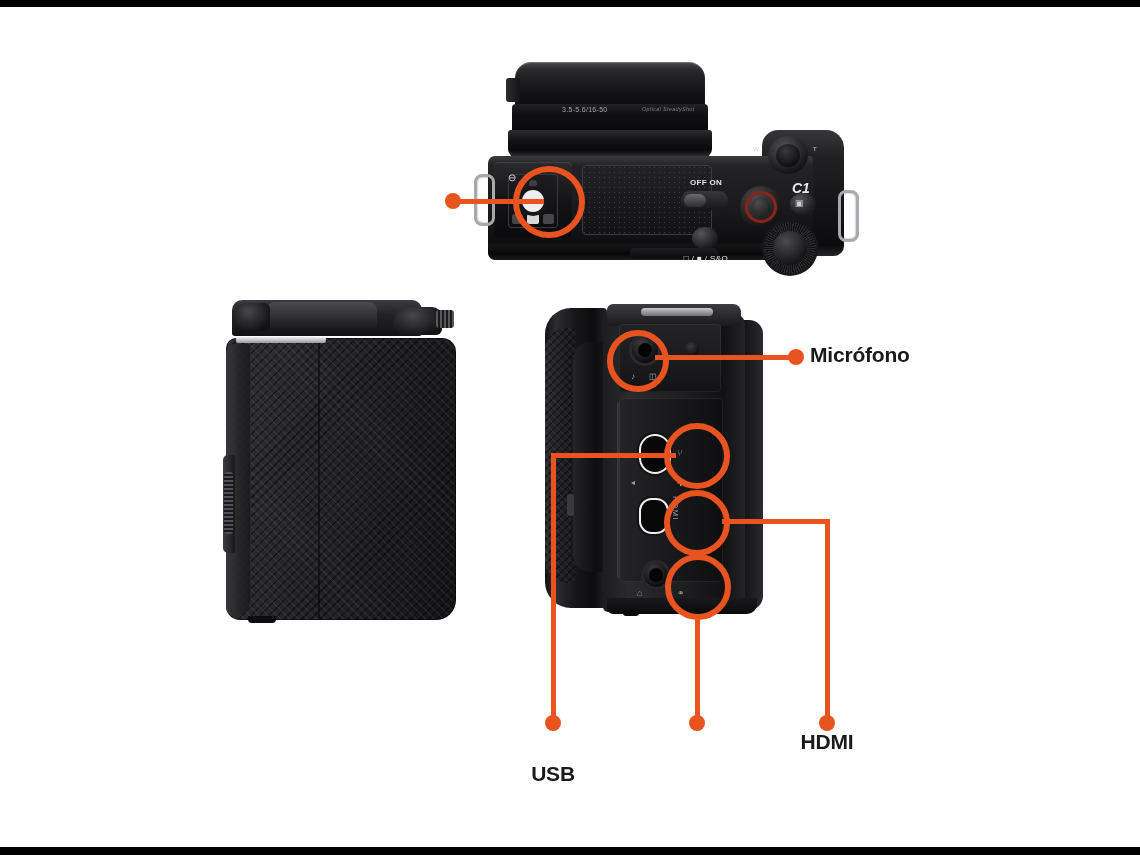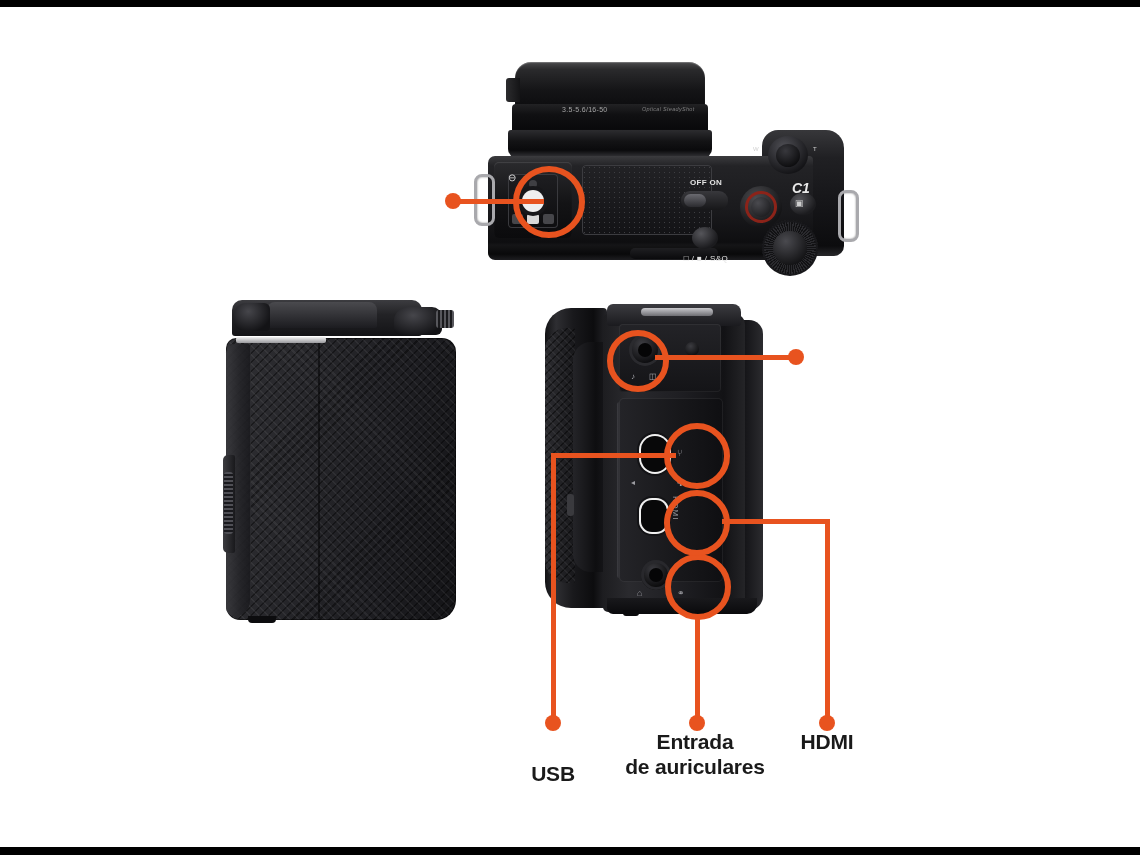--- a/index.html
+++ b/index.html
@@ -566,32 +566,31 @@
     <div class="side-foot b"></div>
   </div>
 
   <div class="ring" style="left:513px; top:166px; width:72px; height:72px;"></div>
   <div class="lead h" style="left:452px; top:199px; width:92px;"></div>
   <div class="dot" style="left:445px; top:193px; width:16px; height:16px;"></div>
 
   <div class="ring" style="left:607px; top:330px; width:62px; height:62px;"></div>
   <div class="lead h" style="left:655px; top:355px; width:140px;"></div>
   <div class="dot" style="left:788px; top:349px; width:16px; height:16px;"></div>
+  <div class="callout-label left-align" style="left:810px; top:343px; width:220px; font-size:21px;">Micrófono</div>
 
   <div class="ring" style="left:664px; top:423px; width:66px; height:66px;"></div>
   <div class="lead h" style="left:551px; top:453px; width:125px;"></div>
   <div class="lead v" style="left:551px; top:453px; height:268px;"></div>
   <div class="dot" style="left:545px; top:715px; width:16px; height:16px;"></div>
   <div class="callout-label center-align" style="left:493px; top:730px; width:120px; font-size:21px;margin-top:32px;">USB</div>
 
   <div class="ring" style="left:665px; top:554px; width:66px; height:66px;"></div>
   <div class="lead v" style="left:695px; top:614px; height:107px;"></div>
   <div class="dot" style="left:689px; top:715px; width:16px; height:16px;"></div>
-  <div class="callout-label center-align" style="left:577px; top:730px; width:236px; font-size:21px;">Entrada
-de auriculares</div>
 
   <div class="ring" style="left:664px; top:490px; width:66px; height:66px;"></div>
   <div class="lead h" style="left:722px; top:519px; width:108px;"></div>
   <div class="lead v" style="left:825px; top:519px; height:202px;"></div>
   <div class="dot" style="left:819px; top:715px; width:16px; height:16px;"></div>
   <div class="callout-label center-align" style="left:763px; top:730px; width:128px; font-size:21px;">HDMI</div>
 
 </div>
 
 </body></html>

